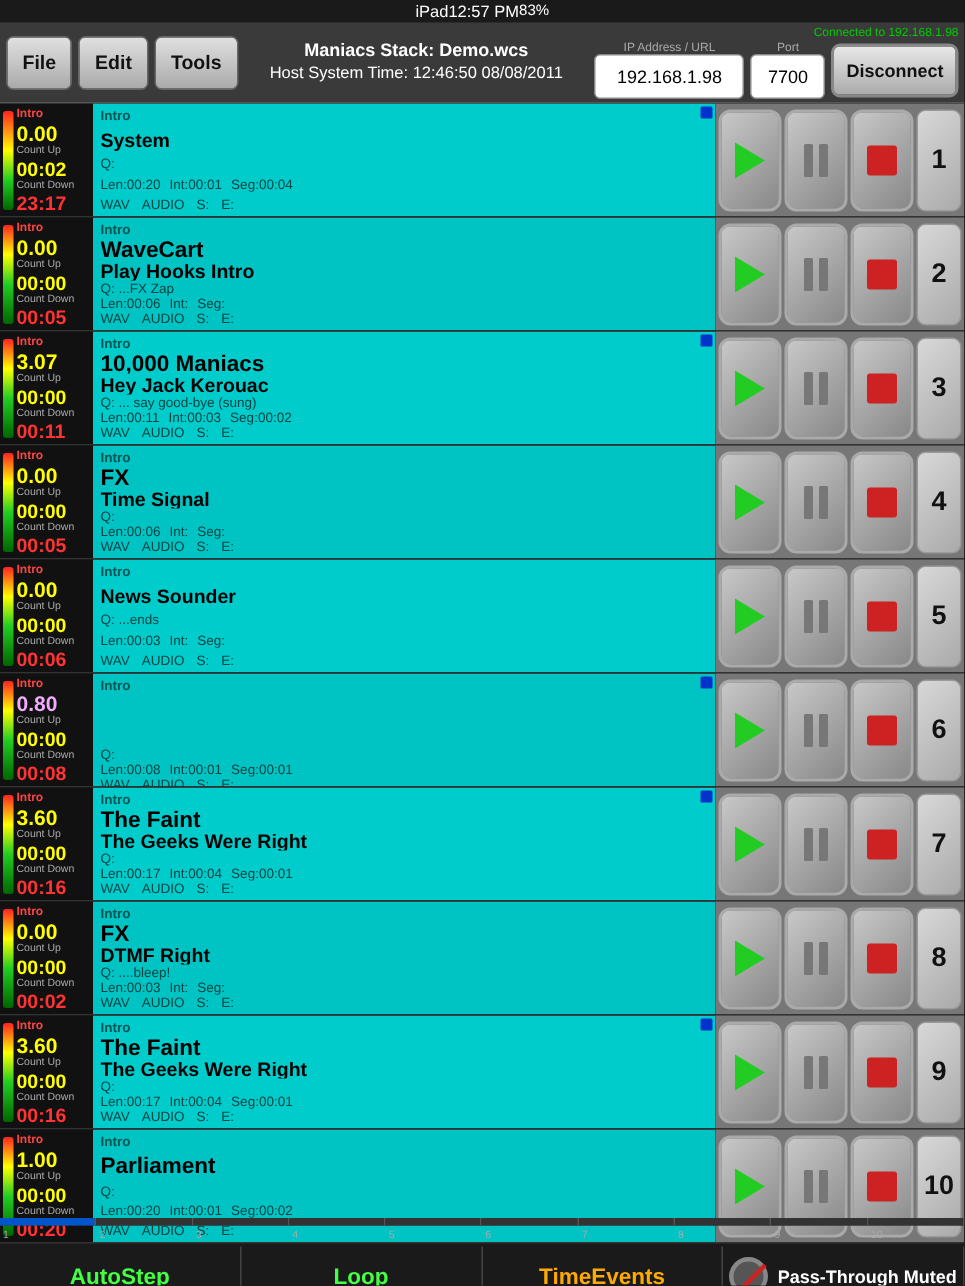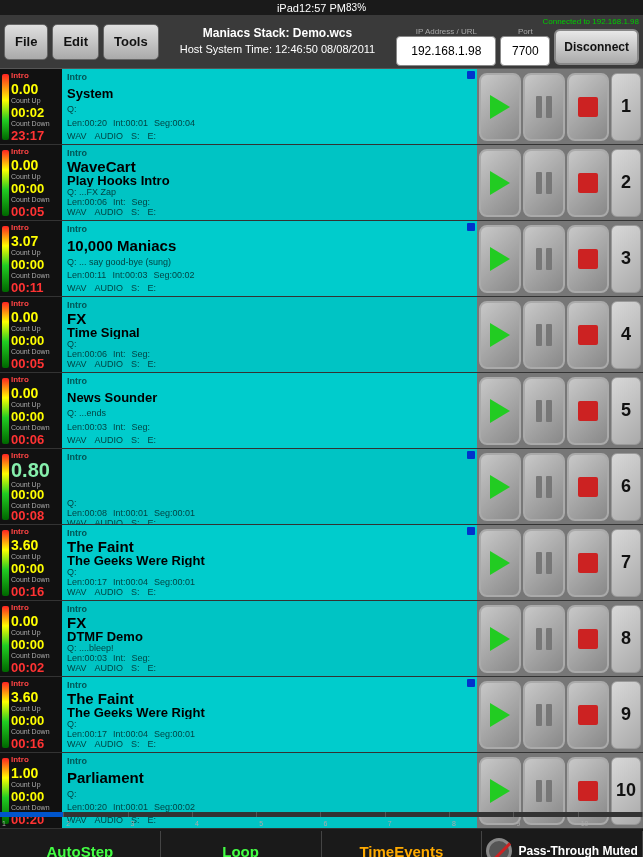--- a/index.html
+++ b/index.html
@@ -405,20 +405,21 @@
           <div style="font-size:7px;color:#aaa;">Count Up</div>
           <div style="font-size:13px;font-weight:bold;color:#ffff00;line-height:1;">00:00</div>
           <div style="font-size:7px;color:#aaa;">Count Down</div>
           <div style="font-size:13px;font-weight:bold;color:#ff3333;line-height:1;">00:11</div>
         </div>
       </div>
       <div class="track-info-wrapper" style="flex:1;overflow:hidden;position:relative;">
         <div style="height:100%;background:#00cccc;padding:3px 5px;display:flex;flex-direction:column;justify-content:space-between;cursor:pointer;">
           <div style="font-size:9px;color:#005555;font-weight:bold;">Intro</div>
           <div style="font-size:15px;font-weight:bold;color:#000;white-space:nowrap;overflow:hidden;text-overflow:ellipsis;">10,000 Maniacs</div>
+          <div style="font-size:13px;font-weight:bold;color:#000;white-space:nowrap;overflow:hidden;text-overflow:ellipsis;">Hey Jack Kerouac</div>
           <div style="font-size:9px;color:#004444;">Q: ... say good-bye (sung)</div>
           <div style="font-size:9px;color:#004444;display:flex;gap:6px;">
             <span>Len:00:11</span>
             <span>Int:00:03</span>
             <span>Seg:00:02</span>
           </div>
           <div style="font-size:9px;color:#004444;display:flex;gap:8px;">
             <span>WAV</span>
             <span>AUDIO</span>
             <span>S:</span>
@@ -542,21 +543,21 @@
         <div class="track-number" style="width:30px;background:linear-gradient(135deg,#d8d8d8,#aaaaaa);border-radius:6px;border:1px solid #999;height:68px;display:flex;align-items:center;justify-content:center;font-size:18px;font-weight:bold;color:#111;">5</div>
       </div>
     </div>
     <div class="track-row" style="height: 76px;">
       <div style="display:flex;width:62px;flex-shrink:0;">
         <div style="width:10px;background:#111;flex-shrink:0;display:flex;align-items:center;justify-content:center;">
           <div style="width:7px;height:66px;background:linear-gradient(to bottom, #ff2222 0%, #ffff00 30%, #22cc22 60%, #006600 100%);border-radius:2px;"></div>
         </div>
         <div style="flex:1;background:#111;padding:2px 1px;display:flex;flex-direction:column;justify-content:space-between;">
           <div style="font-size:8px;color:#ff4444;font-weight:bold;">Intro</div>
-          <div style="font-size:20px;font-weight:bold;color:#86efac;line-height:1;">0.80</div>
+          <div style="font-size:14px;font-weight:bold;color:#f0abfc;line-height:1;">0.80</div>
           <div style="font-size:7px;color:#aaa;">Count Up</div>
           <div style="font-size:13px;font-weight:bold;color:#ffff00;line-height:1;">00:00</div>
           <div style="font-size:7px;color:#aaa;">Count Down</div>
           <div style="font-size:13px;font-weight:bold;color:#ff3333;line-height:1;">00:08</div>
         </div>
       </div>
       <div class="track-info-wrapper" style="flex:1;overflow:hidden;position:relative;">
         <div style="height:100%;background:#00c4c4;padding:3px 5px;display:flex;flex-direction:column;justify-content:space-between;cursor:pointer;">
           <div style="font-size:9px;color:#005555;font-weight:bold;">Intro</div>
           <div style="font-size:15px;font-weight:bold;color:#0f172a;white-space:nowrap;overflow:hidden;text-overflow:ellipsis;margin-top:36px;">KASE 101</div>
@@ -653,21 +654,21 @@
           <div style="font-size:7px;color:#aaa;">Count Up</div>
           <div style="font-size:13px;font-weight:bold;color:#ffff00;line-height:1;">00:00</div>
           <div style="font-size:7px;color:#aaa;">Count Down</div>
           <div style="font-size:13px;font-weight:bold;color:#ff3333;line-height:1;">00:02</div>
         </div>
       </div>
       <div class="track-info-wrapper" style="flex:1;overflow:hidden;position:relative;">
         <div style="height:100%;background:#00c4c4;padding:3px 5px;display:flex;flex-direction:column;justify-content:space-between;cursor:pointer;">
           <div style="font-size:9px;color:#005555;font-weight:bold;">Intro</div>
           <div style="font-size:15px;font-weight:bold;color:#000;white-space:nowrap;overflow:hidden;text-overflow:ellipsis;">FX</div>
-          <div style="font-size:13px;font-weight:bold;color:#000;white-space:nowrap;overflow:hidden;text-overflow:ellipsis;">DTMF Demo</div>
+          <div style="font-size:13px;font-weight:bold;color:#000;white-space:nowrap;overflow:hidden;text-overflow:ellipsis;">DTMF Right</div>
           <div style="font-size:9px;color:#004444;">Q: ....bleep!</div>
           <div style="font-size:9px;color:#004444;display:flex;gap:6px;">
             <span>Len:00:03</span>
             <span>Int:</span>
             <span>Seg:</span>
           </div>
           <div style="font-size:9px;color:#004444;display:flex;gap:8px;">
             <span>WAV</span>
             <span>AUDIO</span>
             <span>S:</span>

